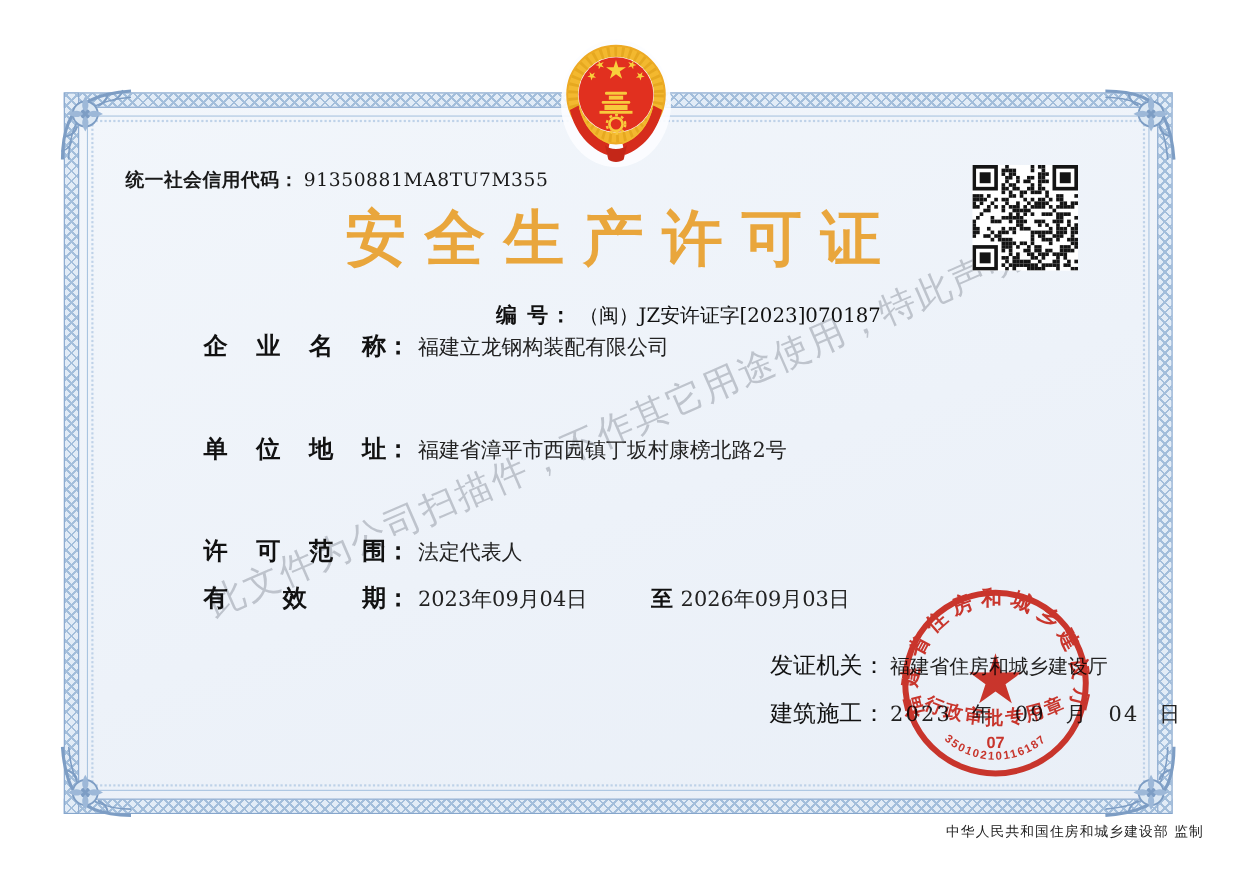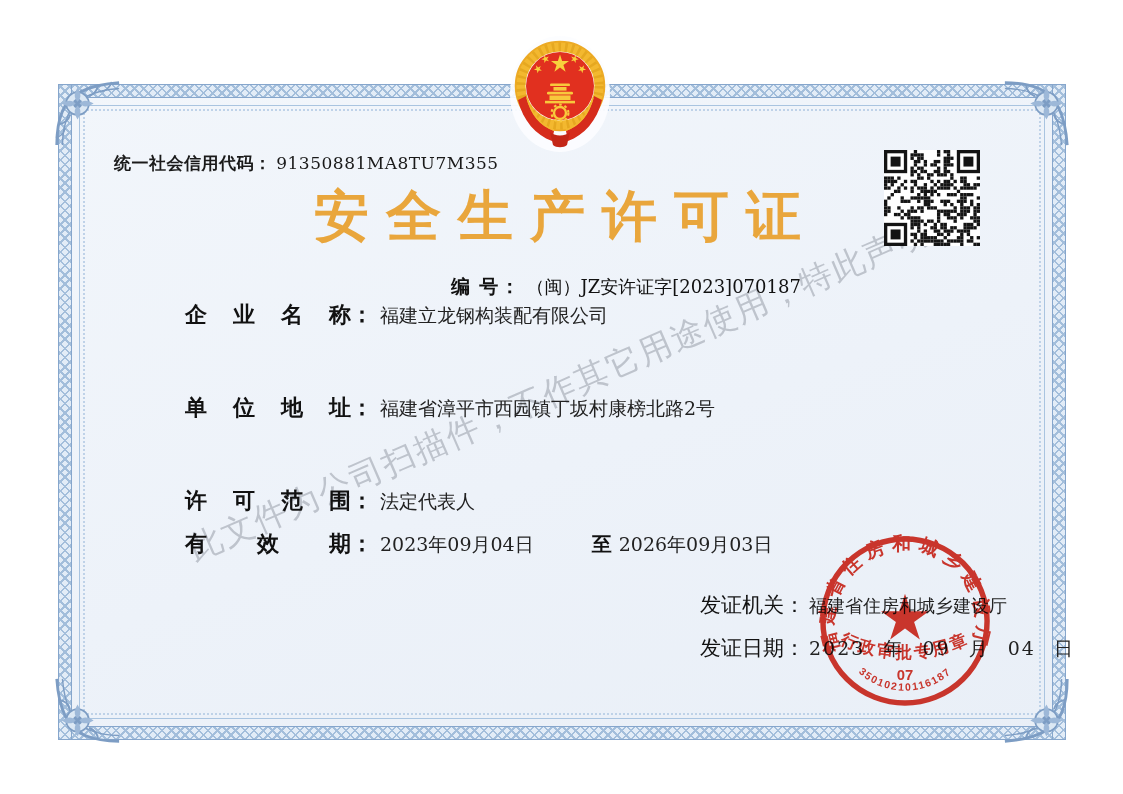--- a/index.html
+++ b/index.html
@@ -512,21 +512,21 @@
     <span class="flabel">许可范围</span><span class="fcolon">：</span><span class="fvalue">法定代表人</span>
   </div>
   <div class="frow" style="top:529px">
     <span class="flabel">有效期</span><span class="fcolon">：</span><span class="fvalue">2023年09月04日</span><span class="toword">至</span><span class="fvalue">2026年09月03日</span>
   </div>
 
   <div class="irow" style="top:591px">
     <span class="ilabel">发证机关</span><span class="icolon">：</span><span class="ivalue">福建省住房和城乡建设厅</span>
   </div>
   <div class="irow" style="top:634px">
-    <span class="ilabel">发证日期</span><span class="icolon">：</span><span class="ivalue idate">2023 年 09 月 04 日</span>
+    <span class="ilabel">建筑施工</span><span class="icolon">：</span><span class="ivalue idate">2023 年 09 月 04 日</span>
   </div>
 
   <svg class="seal" viewBox="0 0 180 180">
     <defs>
       <path id="sealArcTop" d="M 27.7,126 A 72,72 0 1 1 152.3,126" fill="none"></path>
       <path id="sealArcCaption" d="M 28,114 A 150,150 0 0 0 152,114" fill="none"></path>
       <path id="sealArcCode" d="M 36,135 A 70,70 0 0 0 144,135" fill="none"></path>
       <path id="stSeal" d="M0,-10 L2.23,-3.07 L9.51,-3.09 L3.61,1.17 L5.88,8.09 L0,3.8 L-5.88,8.09 L-3.61,1.17 L-9.51,-3.09 L-2.23,-3.07 Z"></path>
     </defs>
     <circle cx="90" cy="90" r="83" fill="none" stroke="#D7271B" stroke-width="5.5"></circle>
@@ -536,14 +536,15 @@
     </text>
     <text fill="#D7271B" font-size="17" font-weight="700" letter-spacing="2.5" font-family="Liberation Sans, sans-serif">
       <textPath href="#sealArcCaption" startOffset="50%" text-anchor="middle">行政审批专用章</textPath>
     </text>
     <text x="90" y="150" fill="#D7271B" font-size="15" font-weight="700" text-anchor="middle" font-family="Liberation Sans, sans-serif">07</text>
     <text fill="#D7271B" font-size="10.5" font-weight="700" letter-spacing="1.6" font-family="Liberation Sans, sans-serif">
       <textPath href="#sealArcCode" startOffset="50%" text-anchor="middle">35010210116187</textPath>
     </text>
   </svg>
 
+  <div class="footer">中华人民共和国住房和城乡建设部  监制</div>
 
 </div>
 
 </body></html>

